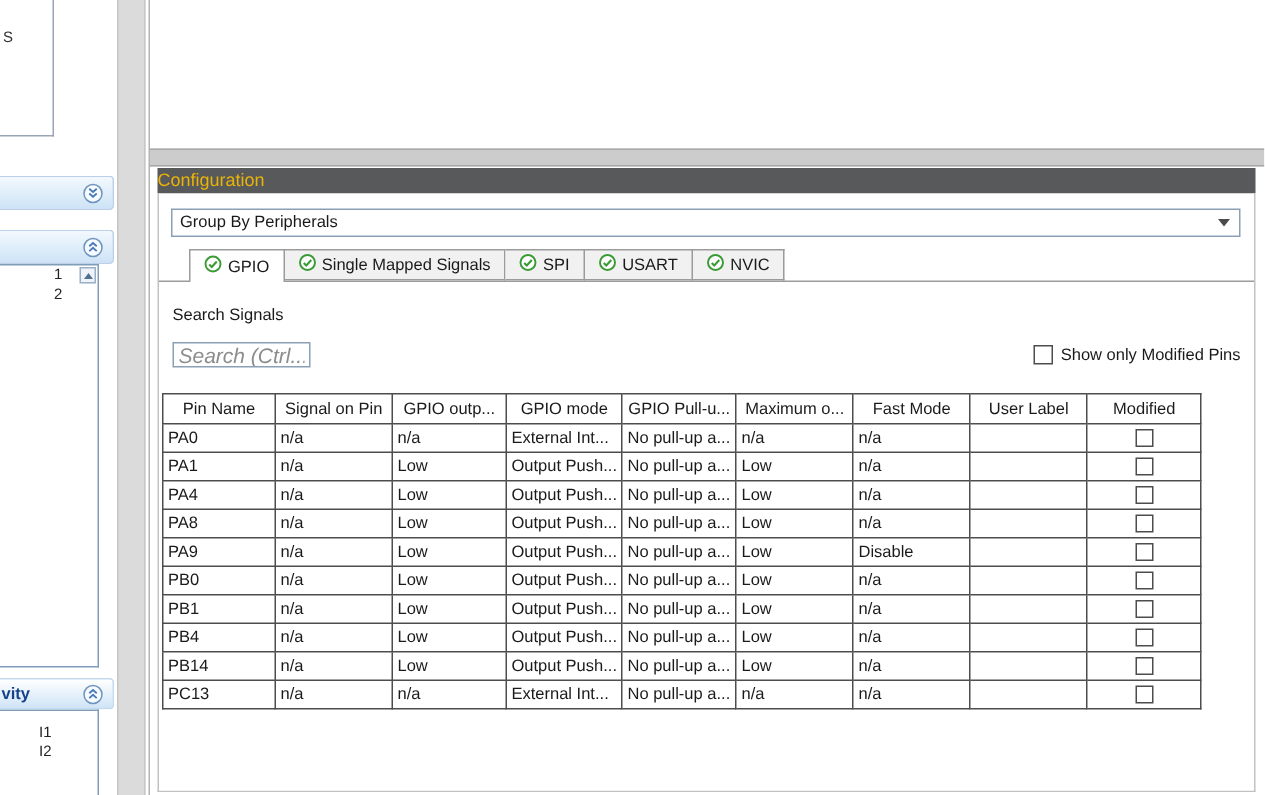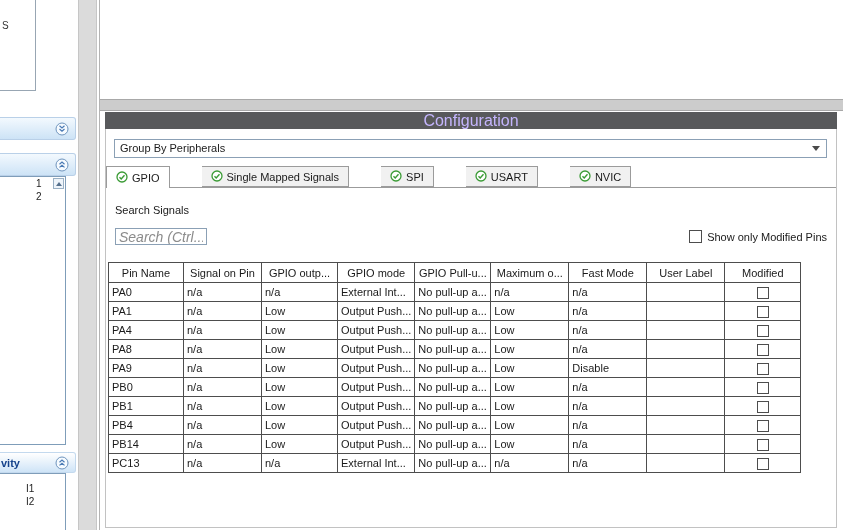--- a/index.html
+++ b/index.html
@@ -42,31 +42,31 @@
 
   .vband{position:absolute;left:78px;top:0;width:19px;height:100%;background:#dbdbdb;
          border-left:1px solid #c6c6c6;border-right:1px solid #c6c6c6;box-sizing:border-box;}
 
   
   .main{position:absolute;left:99px;top:0;right:0;bottom:0;border-left:1px solid #b3b3b3;background:#fff;}
   .hband{position:absolute;left:0;right:0;top:99px;height:12px;background:#cccccc;
          border-top:1px solid #a8a8a8;border-bottom:1px solid #a8a8a8;box-sizing:border-box;}
 
   .config{position:absolute;left:5px;right:6px;top:112px;bottom:0;}
-  .config-header{height:17px;background:#58595b;color:#c4b5fd;font-size:16px;line-height:17px;text-align:center;}
+  .config-header{height:17px;background:#58595b;color:#eab308;font-size:12px;line-height:17px;}
   .config-body{position:absolute;left:0;right:0;top:17px;bottom:2px;
                border:1px solid #c2c2c2;border-top:none;background:#fff;padding-left:15px;}
 
   .dropdown{position:absolute;left:8px;right:9px;top:10px;height:19px;border:1px solid #8ba0b5;
             display:flex;align-items:center;box-sizing:border-box;background:#fff;cursor:default;}
   .dd-text{flex:1;font-size:11px;padding-left:5px;line-height:17px;}
   .dd-arrow{width:0;height:0;border-left:4px solid transparent;border-right:4px solid transparent;
             border-top:5px solid #4a4a4a;margin-right:6px;}
 
-  .tabs{position:absolute;left:0;top:37px;height:22px;display:flex;z-index:2;gap:32px;}
+  .tabs{position:absolute;left:20px;top:37px;height:22px;display:flex;z-index:2;}
   .tab{display:flex;align-items:center;gap:4px;padding:0 9px;font-size:11px;height:21px;
        box-sizing:border-box;border:1px solid #9b9b9b;border-left:none;background:#f1f1f1;}
   .tab:first-child{border-left:1px solid #9b9b9b;}
   .tab.selected{background:#fff;height:22px;border-bottom:none;}
 
   .tabpanel{position:absolute;left:0;right:0;top:58px;bottom:0;border-top:1px solid #9b9b9b;background:#fff;}
   .search-label{position:absolute;left:9px;top:16px;font-size:11px;}
   .search-input{position:absolute;left:9px;top:40px;width:92px;height:17px;border:1px solid #8ba0b5;
                 box-sizing:border-box;font-size:14px;font-family:inherit;padding:0 3px;}
   .search-input::placeholder{font-style:italic;color:#8c8c8c;}

